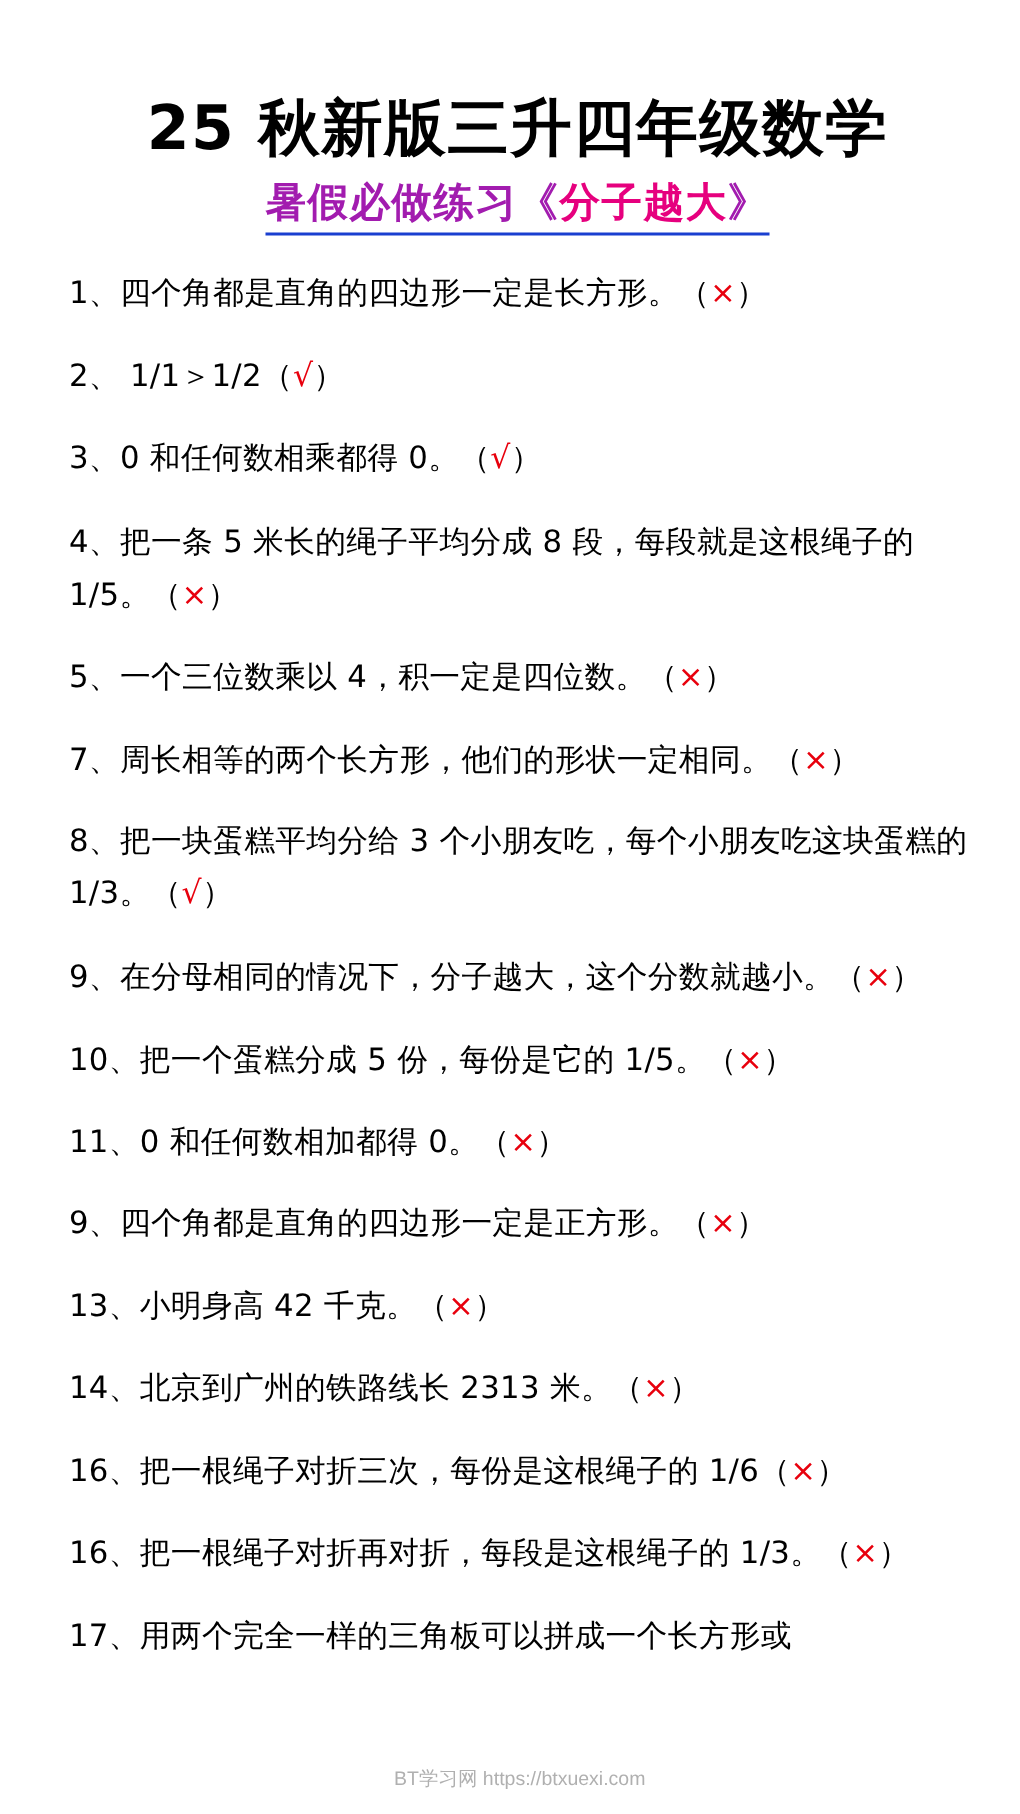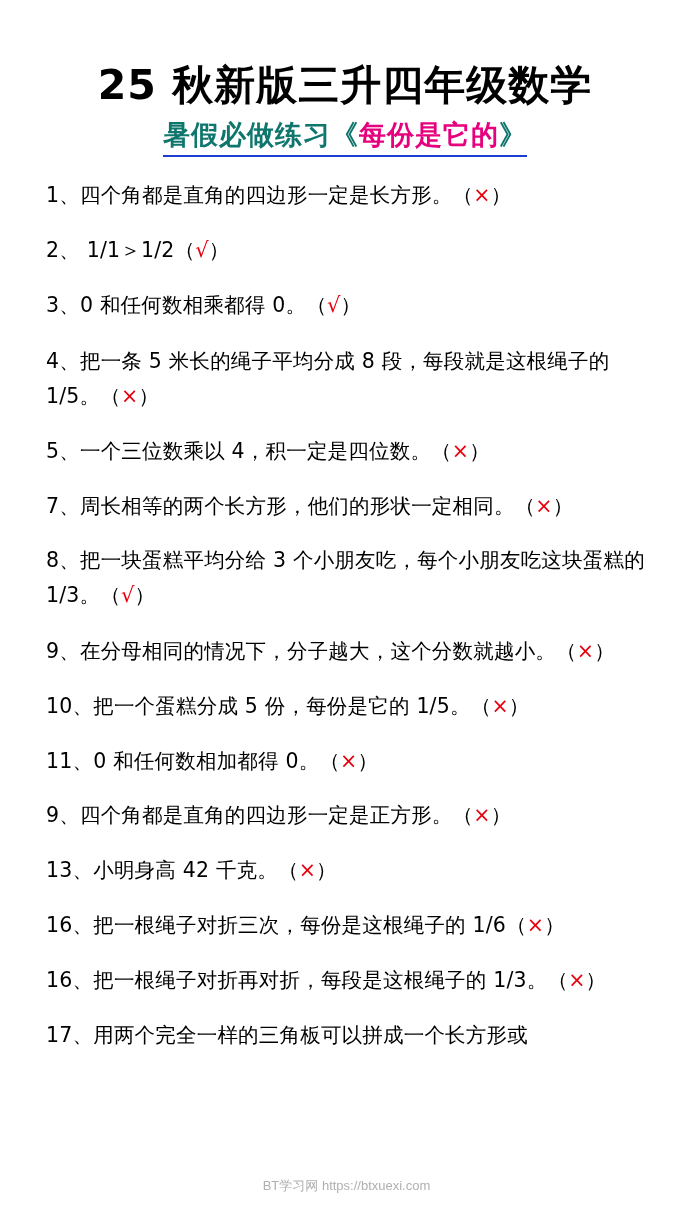--- a/index.html
+++ b/index.html
@@ -40,21 +40,21 @@
   .subtitle {
     display: inline-block;
     font-family: "DejaVu Sans", sans-serif;
     font-weight: bold;
     font-size: 27px;
     letter-spacing: 1px;
     border-bottom: 2px solid #1a3fd0;
     padding-bottom: 2px;
   }
   .sub-blue {
-    color: #0f766e;
+    color: #a21caf;
   }
   .sub-magenta {
     color: #e6007e;
   }
   .q-list {
     margin-top: 6px;
     margin-left: 16px;
   }
   .q {
     font-family: "DejaVu Sans", sans-serif;
@@ -86,21 +86,21 @@
   }
 </style>
 </head>
 <body>
 
 <div class="page">
 
   <h1 class="title">25 秋新版三升四年级数学</h1>
 
   <div class="subtitle-wrap">
-    <span class="subtitle"><span class="sub-blue">暑假必做练习《</span><span class="sub-magenta">每份是它的</span><span class="sub-blue">》</span></span>
+    <span class="subtitle"><span class="sub-blue">暑假必做练习《</span><span class="sub-magenta">分子越大</span><span class="sub-blue">》</span></span>
   </div>
 
   <div class="q-list">
 
     <p class="q"><span>1、</span><span>四个角都是直角的四边形一定是长方形。（</span><span class="mark">×</span><span>）</span></p>
 
     <p class="q"><span>2、</span><span> 1/1＞1/2（</span><span class="mark-check">√</span><span>）</span></p>
 
     <p class="q"><span>3、</span><span>0 和任何数相乘都得 0。（</span><span class="mark-check">√</span><span>）</span></p>
 
@@ -116,20 +116,21 @@
     <p class="q"><span>9、</span><span>在分母相同的情况下，分子越大，这个分数就越小。（</span><span class="mark">×</span><span>）</span></p>
 
     <p class="q"><span>10、</span><span>把一个蛋糕分成 5 份，每份是它的 1/5。（</span><span class="mark">×</span><span>）</span></p>
 
     <p class="q"><span>11、</span><span>0 和任何数相加都得 0。（</span><span class="mark">×</span><span>）</span></p>
 
     <p class="q"><span>9、</span><span>四个角都是直角的四边形一定是正方形。（</span><span class="mark">×</span><span>）</span></p>
 
     <p class="q"><span>13、</span><span>小明身高 42 千克。（</span><span class="mark">×</span><span>）</span></p>
 
+    <p class="q"><span>14、</span><span>北京到广州的铁路线长 2313 米。（</span><span class="mark">×</span><span>）</span></p>
 
     <p class="q"><span>16、</span><span>把一根绳子对折三次，每份是这根绳子的 1/6（</span><span class="mark">×</span><span>）</span></p>
 
     <p class="q"><span>16、</span><span>把一根绳子对折再对折，每段是这根绳子的 1/3。（</span><span class="mark">×</span><span>）</span></p>
 
     <p class="q"><span>17、</span><span>用两个完全一样的三角板可以拼成一个长方形或</span></p>
 
   </div>
 
   <div class="footer">BT学习网 https://btxuexi.com</div>

